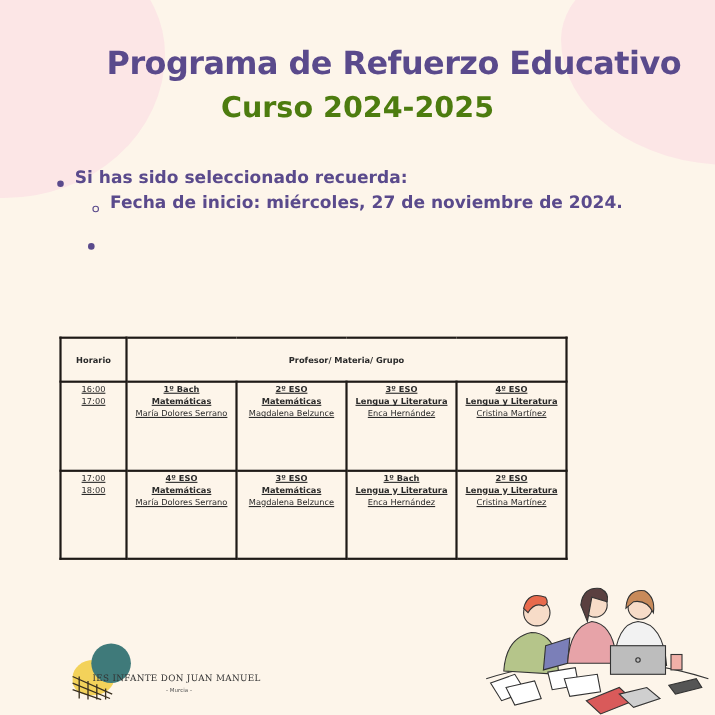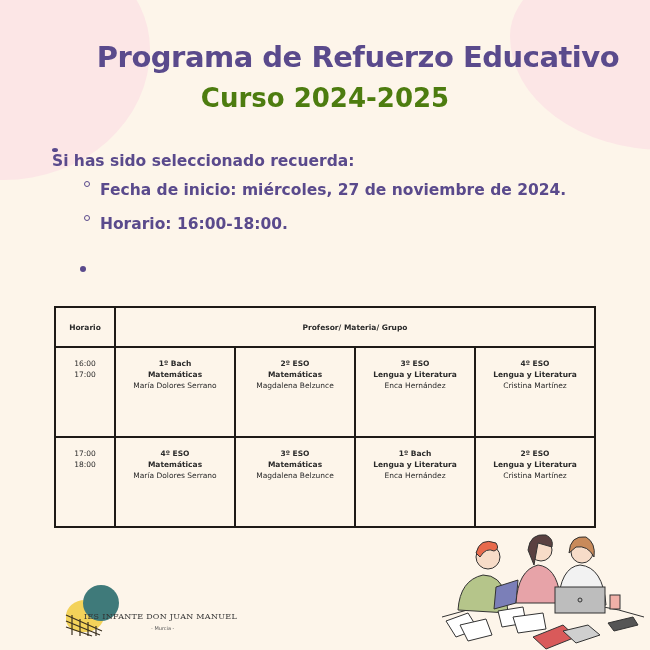--- a/index.html
+++ b/index.html
@@ -16,34 +16,34 @@
     .title {
       position: absolute; left: 0; width: 650px; text-align: center;
       top: 40px; font-size: 29px; font-weight: bold; color: #5a4a8c;
       font-family: "DejaVu Sans", sans-serif; letter-spacing: -0.5px; margin-left: 33px;
     }
     .subtitle {
       position: absolute; left: 0; width: 650px; text-align: center;
       top: 83px; font-size: 26px; font-weight: bold; color: #4d7c0f;
     }
     .bullets { position: absolute; left: 52px; top: 148px; font-size: 15.5px; font-weight: bold; color: #5a4a8c; }
-    .b-main { display: flex; align-items: flex-start; height: 22px; flex-direction: column; }
-    .b-sub { display: flex; align-items: flex-start; height: 23px; margin-left: 32px; margin-top: 11px; }
+    .b-main { display: flex; align-items: flex-end; height: 22px; }
+    .b-sub { display: flex; align-items: flex-end; height: 23px; margin-left: 32px; }
     .dot { width: 6px; height: 6px; border-radius: 50%; background: #5a4a8c; margin-right: 10px; }
     .circ { width: 6px; height: 6px; border-radius: 50%; border: 1px solid #5a4a8c; margin-right: 10px; box-sizing: border-box; }
     .b-main2 { display: flex; align-items: center; margin-left: 28px; margin-top: 20px; height: 22px; }
 
     table.sched {
-      position: absolute; left: 54px; top: 306px; width: 542px; height: 203px;
+      position: absolute; left: 54px; top: 306px; width: 462px; height: 203px;
       border-collapse: collapse; font-size: 7.5px; color: #2a2a2a;
       table-layout: fixed;
     }
     table.sched td, table.sched th { border: 2px solid #1e1a17; text-align: center; vertical-align: top; padding: 0; }
     table.sched th { font-weight: bold; vertical-align: middle; height: 38px; font-size: 7.5px; }
-    table.sched td { height: 78px; padding-top: 10px; line-height: 11px; }
+    table.sched td { height: 78px; line-height: 11px; text-decoration: underline; }
     .cell-grade, .cell-subject { font-weight: bold; display: block; }
     .cell-teacher { display: block; }
     .time { display: block; }
 
     .logo { position: absolute; left: 58px; top: 585px; width: 190px; height: 60px; }
     .logo-circle { position: absolute; left: 25px; top: 0px; width: 36px; height: 36px; border-radius: 50%; background: #3f7a7a; }
     .logo-yellow { position: absolute; left: 8px; top: 15px; width: 38px; height: 32px; border-radius: 50% 40% 50% 40%; background: #f3d25a; }
     .logo-text { position: absolute; left: 26px; top: 27px; font-family: "DejaVu Serif", serif; font-size: 8px; color: #333; letter-spacing: 0.3px; white-space: nowrap; }
     .logo-sub { position: absolute; left: 93px; top: 40px; font-size: 5px; color: #555; }
 
@@ -60,24 +60,20 @@
   <div class="subtitle">Curso 2024-2025</div>
 
   <div class="bullets">
     <div class="b-main">
       <span class="dot"></span>
       <span>Si has sido seleccionado recuerda:</span>
     </div>
     <div class="b-sub">
       <span class="circ"></span>
       <span>Fecha de inicio: miércoles, 27 de noviembre de 2024.</span>
-    </div>
-    <div class="b-sub">
-      <span class="circ"></span>
-      <span>Horario: 16:00-18:00.</span>
     </div>
     <div class="b-main2">
       <span class="dot"></span>
     </div>
   </div>
 
   <table class="sched">
     <colgroup>
       <col style="width:60px">
         <col>

